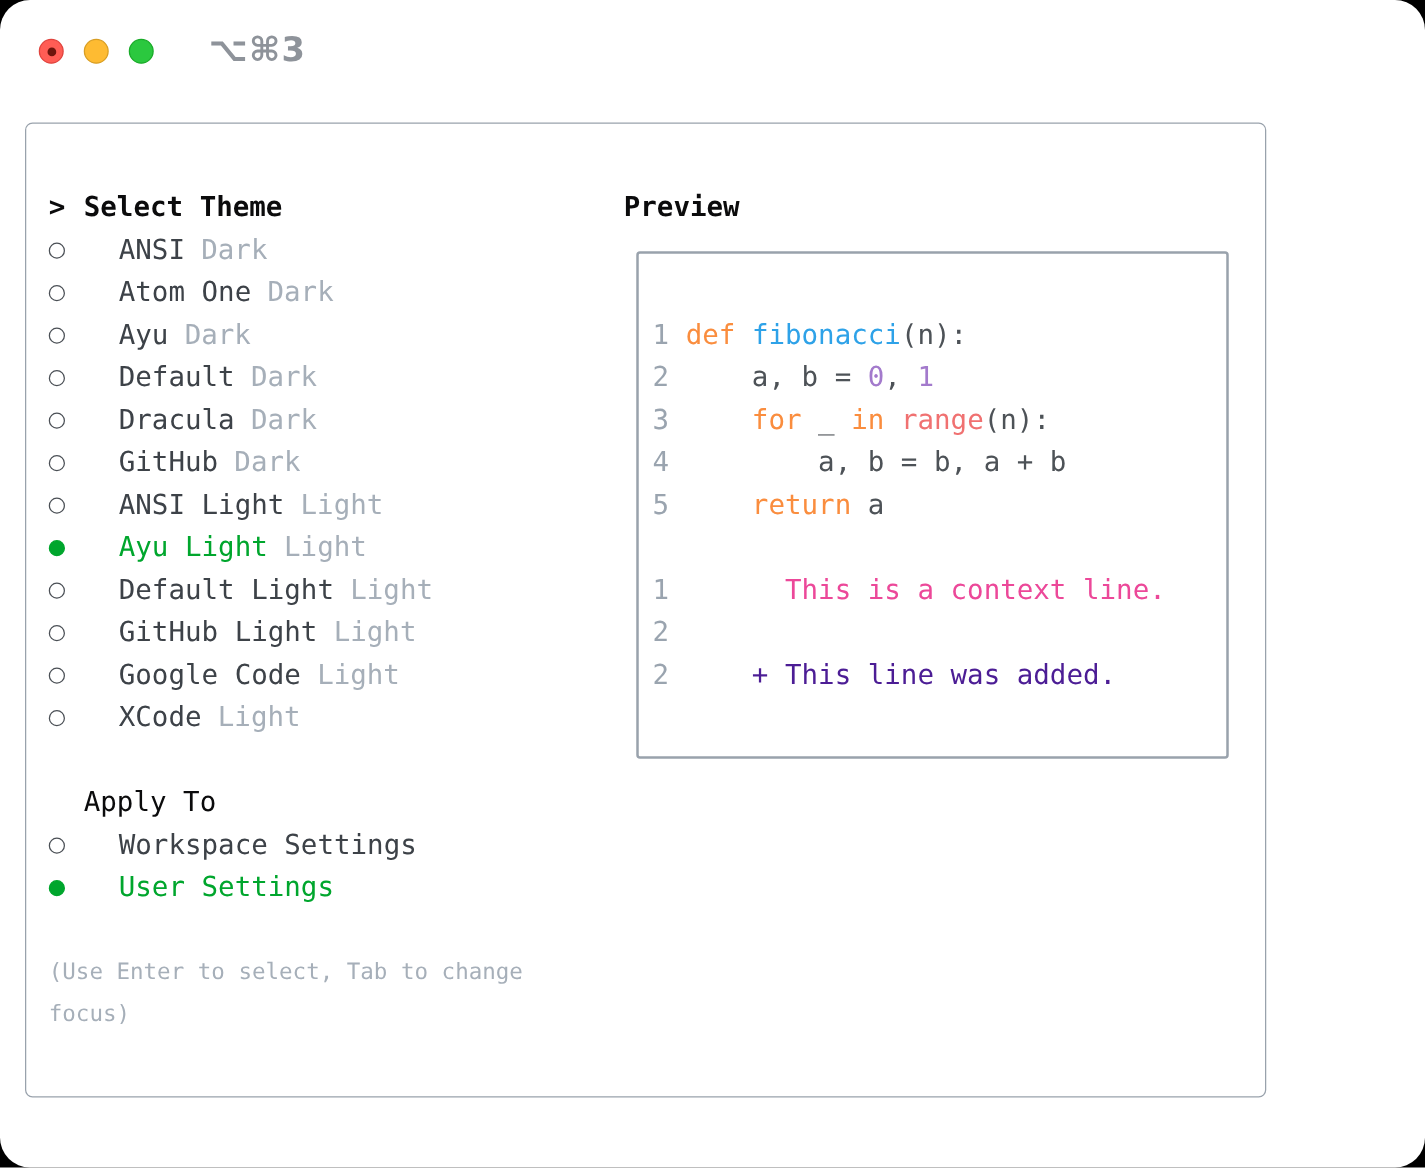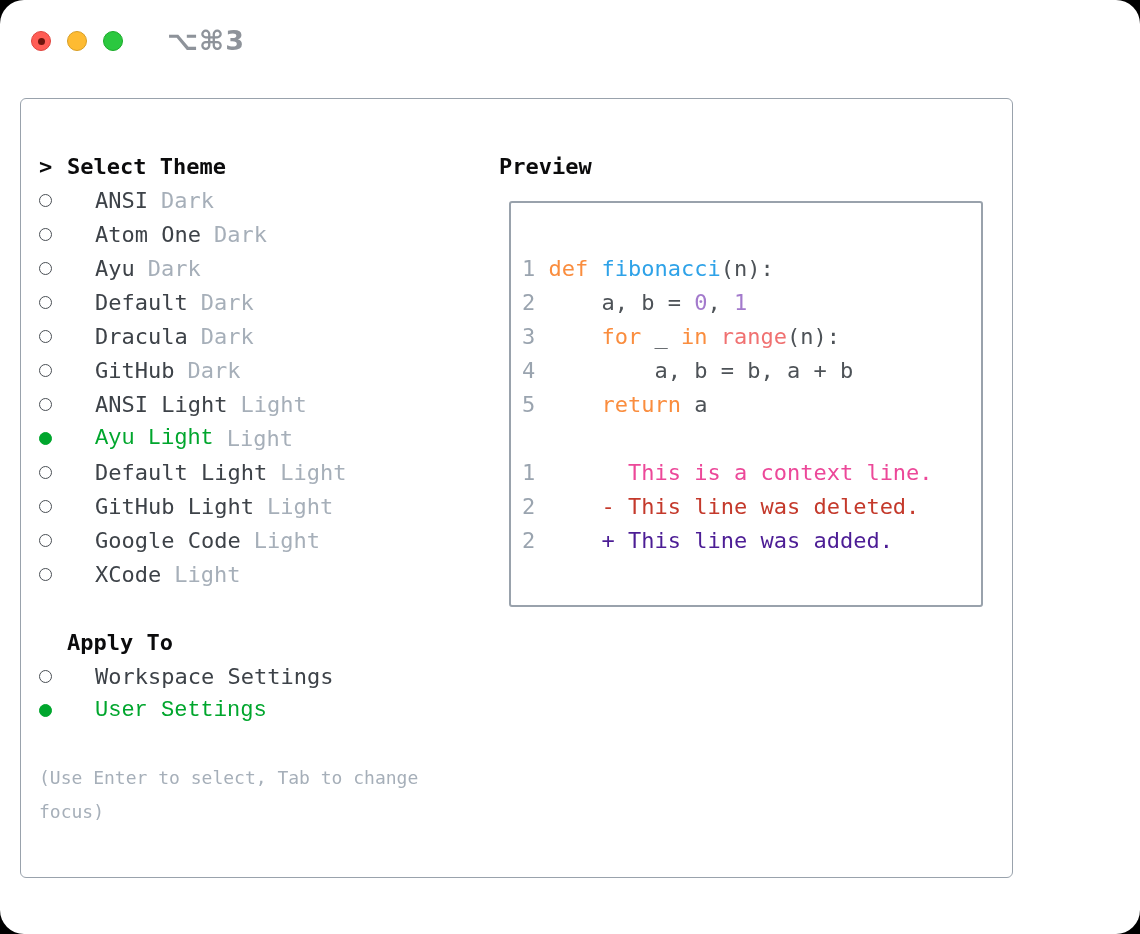--- a/index.html
+++ b/index.html
@@ -34,23 +34,23 @@
   
   .panel{position:absolute;left:20px;top:98px;width:991px;height:778px;
          border:1.5px solid var(--border-gray);border-radius:6px;background:#fff;}
   .left-col{position:absolute;left:18px;top:50px;width:444px;}
   .row{display:flex;align-items:center;height:34px;font-size:22px;white-space:pre;}
   .bullet{width:28px;flex:none;display:flex;align-items:center;}
   .circle{width:13px;height:13px;border-radius:50%;border:1.5px solid #4A4F55;box-sizing:border-box;}
   .circle.filled{background:var(--selection-green);border-color:var(--selection-green);}
   .prompt{font-weight:700;color:var(--header-black);font-size:22px;}
   .header-text{font-weight:700;color:var(--header-black);}
-  .subheader-text{font-weight:700;color:var(--header-black);}
+  .subheader-text{font-weight:400;color:var(--header-black);}
   .opt-label{color:var(--text-dark);margin-left:28px;}
-  .opt-label.selected{color:var(--selection-green);font-family:Liberation Mono, monospace;}
+  .opt-label.selected{color:var(--selection-green);}
   .variant{color:var(--text-muted);margin-left:13px;}
   .spacer{height:34px;}
   .help{width:440px;font-size:18px;line-height:34px;color:var(--text-muted);}
   
   .right-col-header{position:absolute;left:478px;top:50px;height:34px;display:flex;
                     align-items:center;font-size:22px;}
   .preview-box{position:absolute;left:488px;top:102px;width:470px;height:402px;
                border:2px solid var(--border-gray);border-radius:3px;background:#fff;}
   .code{position:absolute;left:11px;top:48px;}
   .pline{height:34px;display:flex;align-items:center;font-size:22px;white-space:pre;}
@@ -115,19 +115,19 @@
 
     <div class="preview-box">
       <div class="code" id="preview-lines">
           <div class="pline"><span class="lnum" style="color: rgb(154, 164, 175);">1 </span><span class="tok" style="color: rgb(250, 141, 62);">def</span><span class="tok" style="color: rgb(77, 82, 87);"> </span><span class="tok" style="color: rgb(46, 162, 232);">fibonacci</span><span class="tok" style="color: rgb(77, 82, 87);">(n):</span></div>
           <div class="pline"><span class="lnum" style="color: rgb(154, 164, 175);">2 </span><span class="tok" style="color: rgb(77, 82, 87);">    a, b = </span><span class="tok" style="color: rgb(163, 122, 204);">0</span><span class="tok" style="color: rgb(77, 82, 87);">, </span><span class="tok" style="color: rgb(163, 122, 204);">1</span></div>
           <div class="pline"><span class="lnum" style="color: rgb(154, 164, 175);">3 </span><span class="tok" style="color: rgb(77, 82, 87);">    </span><span class="tok" style="color: rgb(250, 141, 62);">for</span><span class="tok" style="color: rgb(77, 82, 87);"> _ </span><span class="tok" style="color: rgb(250, 141, 62);">in</span><span class="tok" style="color: rgb(77, 82, 87);"> </span><span class="tok" style="color: rgb(240, 113, 113);">range</span><span class="tok" style="color: rgb(77, 82, 87);">(n):</span></div>
           <div class="pline"><span class="lnum" style="color: rgb(154, 164, 175);">4 </span><span class="tok" style="color: rgb(77, 82, 87);">        a, b = b, a + b</span></div>
           <div class="pline"><span class="lnum" style="color: rgb(154, 164, 175);">5 </span><span class="tok" style="color: rgb(77, 82, 87);">    </span><span class="tok" style="color: rgb(250, 141, 62);">return</span><span class="tok" style="color: rgb(77, 82, 87);"> a</span></div>
           <div class="pline"><span class="lnum" style="color: rgb(154, 164, 175);">  </span></div>
           <div class="pline"><span class="lnum" style="color: rgb(154, 164, 175);">1 </span><span class="tok" style="color: #ec4899;">      This is a context line.</span></div>
-          <div class="pline"><span class="lnum" style="color: rgb(154, 164, 175);">2 </span><span class="tok" style="color: rgb(196, 57, 43);">    - This line was deleted.</span></div>
+          <div class="pline"><span class="lnum" style="color: rgb(154, 164, 175);">2 </span></div>
           <div class="pline"><span class="lnum" style="color: rgb(154, 164, 175);">2 </span><span class="tok" style="color: #4c1d95;">    + This line was added.</span></div>
         </div>
     </div>
 
   </div>
 </div>
 
 </body></html>

